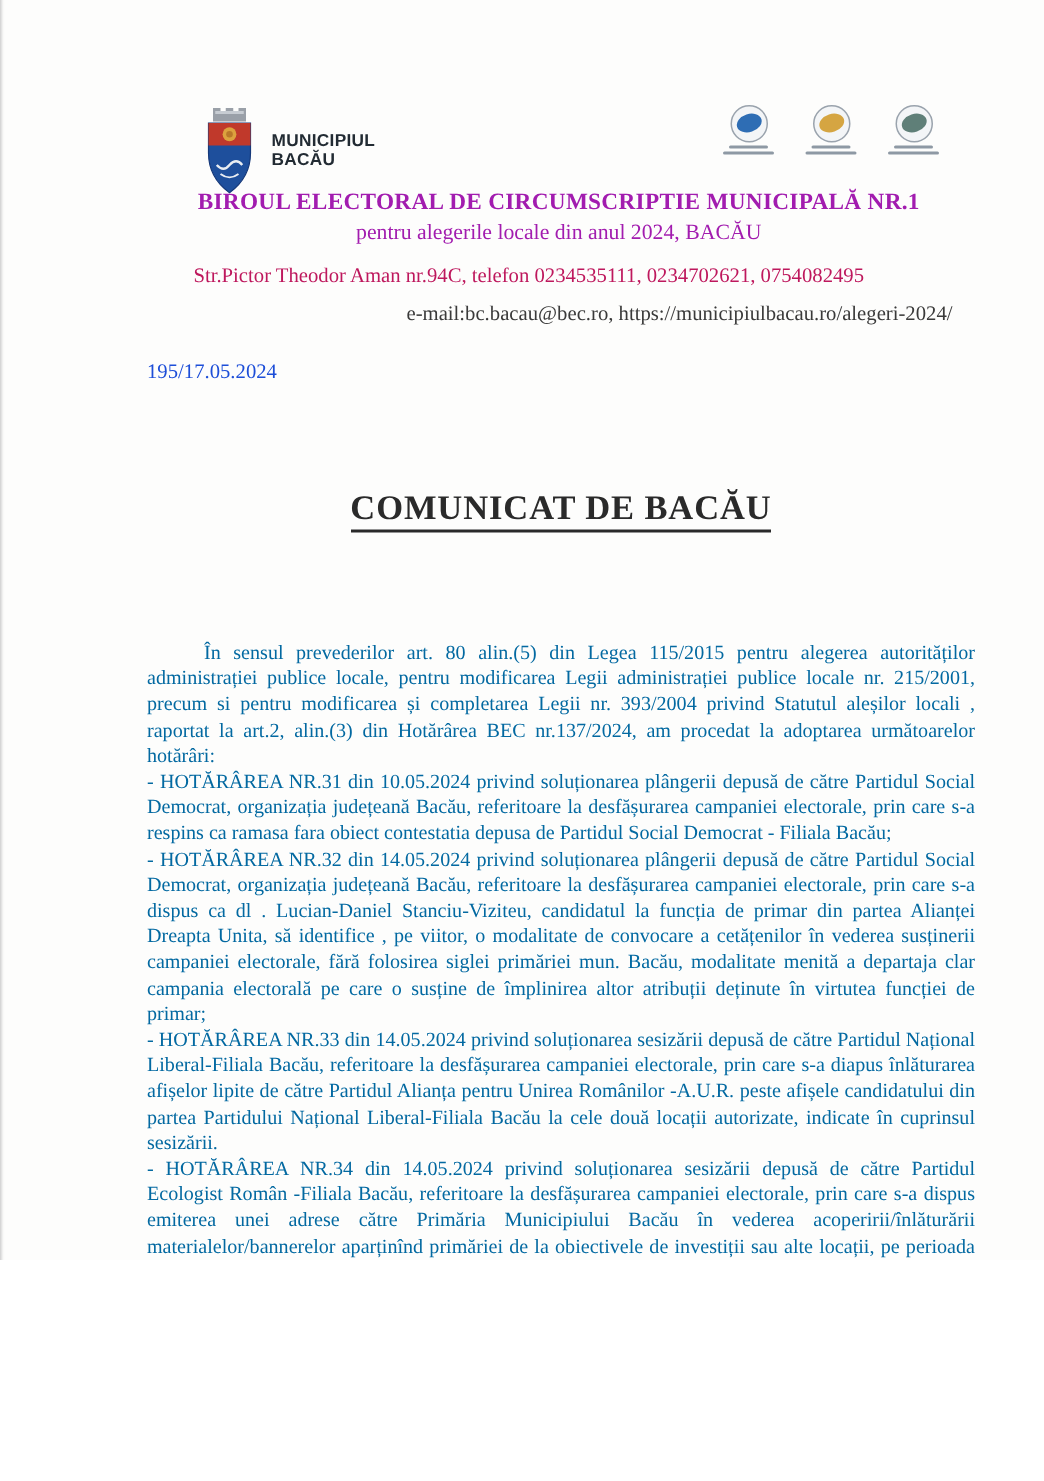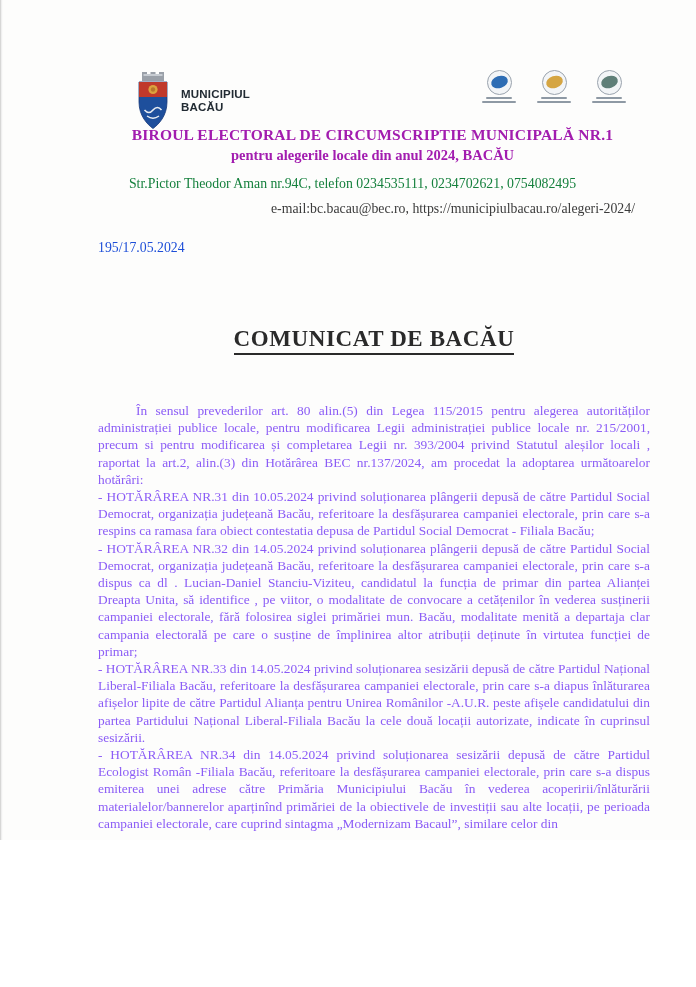--- a/index.html
+++ b/index.html
@@ -88,33 +88,33 @@
     width: 565px;
     text-align: center;
     color: #a21caf;
   }
   .org-line1 {
     font-weight: bold;
     font-size: 15.5px;
     letter-spacing: 0.2px;
   }
   .org-line2 {
-    font-weight: bold;
+    font-weight: normal;
     font-size: 14.5px;
     margin-top: 3px;
   }
 
   .address-line {
     position: absolute;
     left: 70px;
     top: 176px;
     width: 565px;
     text-align: center;
     font-size: 13.8px;
-    color: #15803d;
+    color: #be185d;
   }
   .contact-line {
     position: absolute;
     left: 70px;
     top: 201px;
     width: 565px;
     text-align: right;
     font-size: 13.8px;
     color: #3a3a3a;
   }
@@ -142,26 +142,26 @@
   }
   .doc-title span {
     border-bottom: 2.5px solid #2a2a2a;
     padding-bottom: 2px;
   }
 
   
   .body-text {
     position: absolute;
     left: 98px;
-    top: 402px;
+    top: 426px;
     width: 552px;
     font-size: 13.4px;
     line-height: 17.2px;
     text-align: justify;
-    color: #8b5cf6;
+    color: #0369a1;
   }
   .body-text p { margin: 0; }
   .body-text p.indent { text-indent: 38px; }
 </style>
 </head>
 <body>
 
 <div class="page">
 
   <div class="crest">

